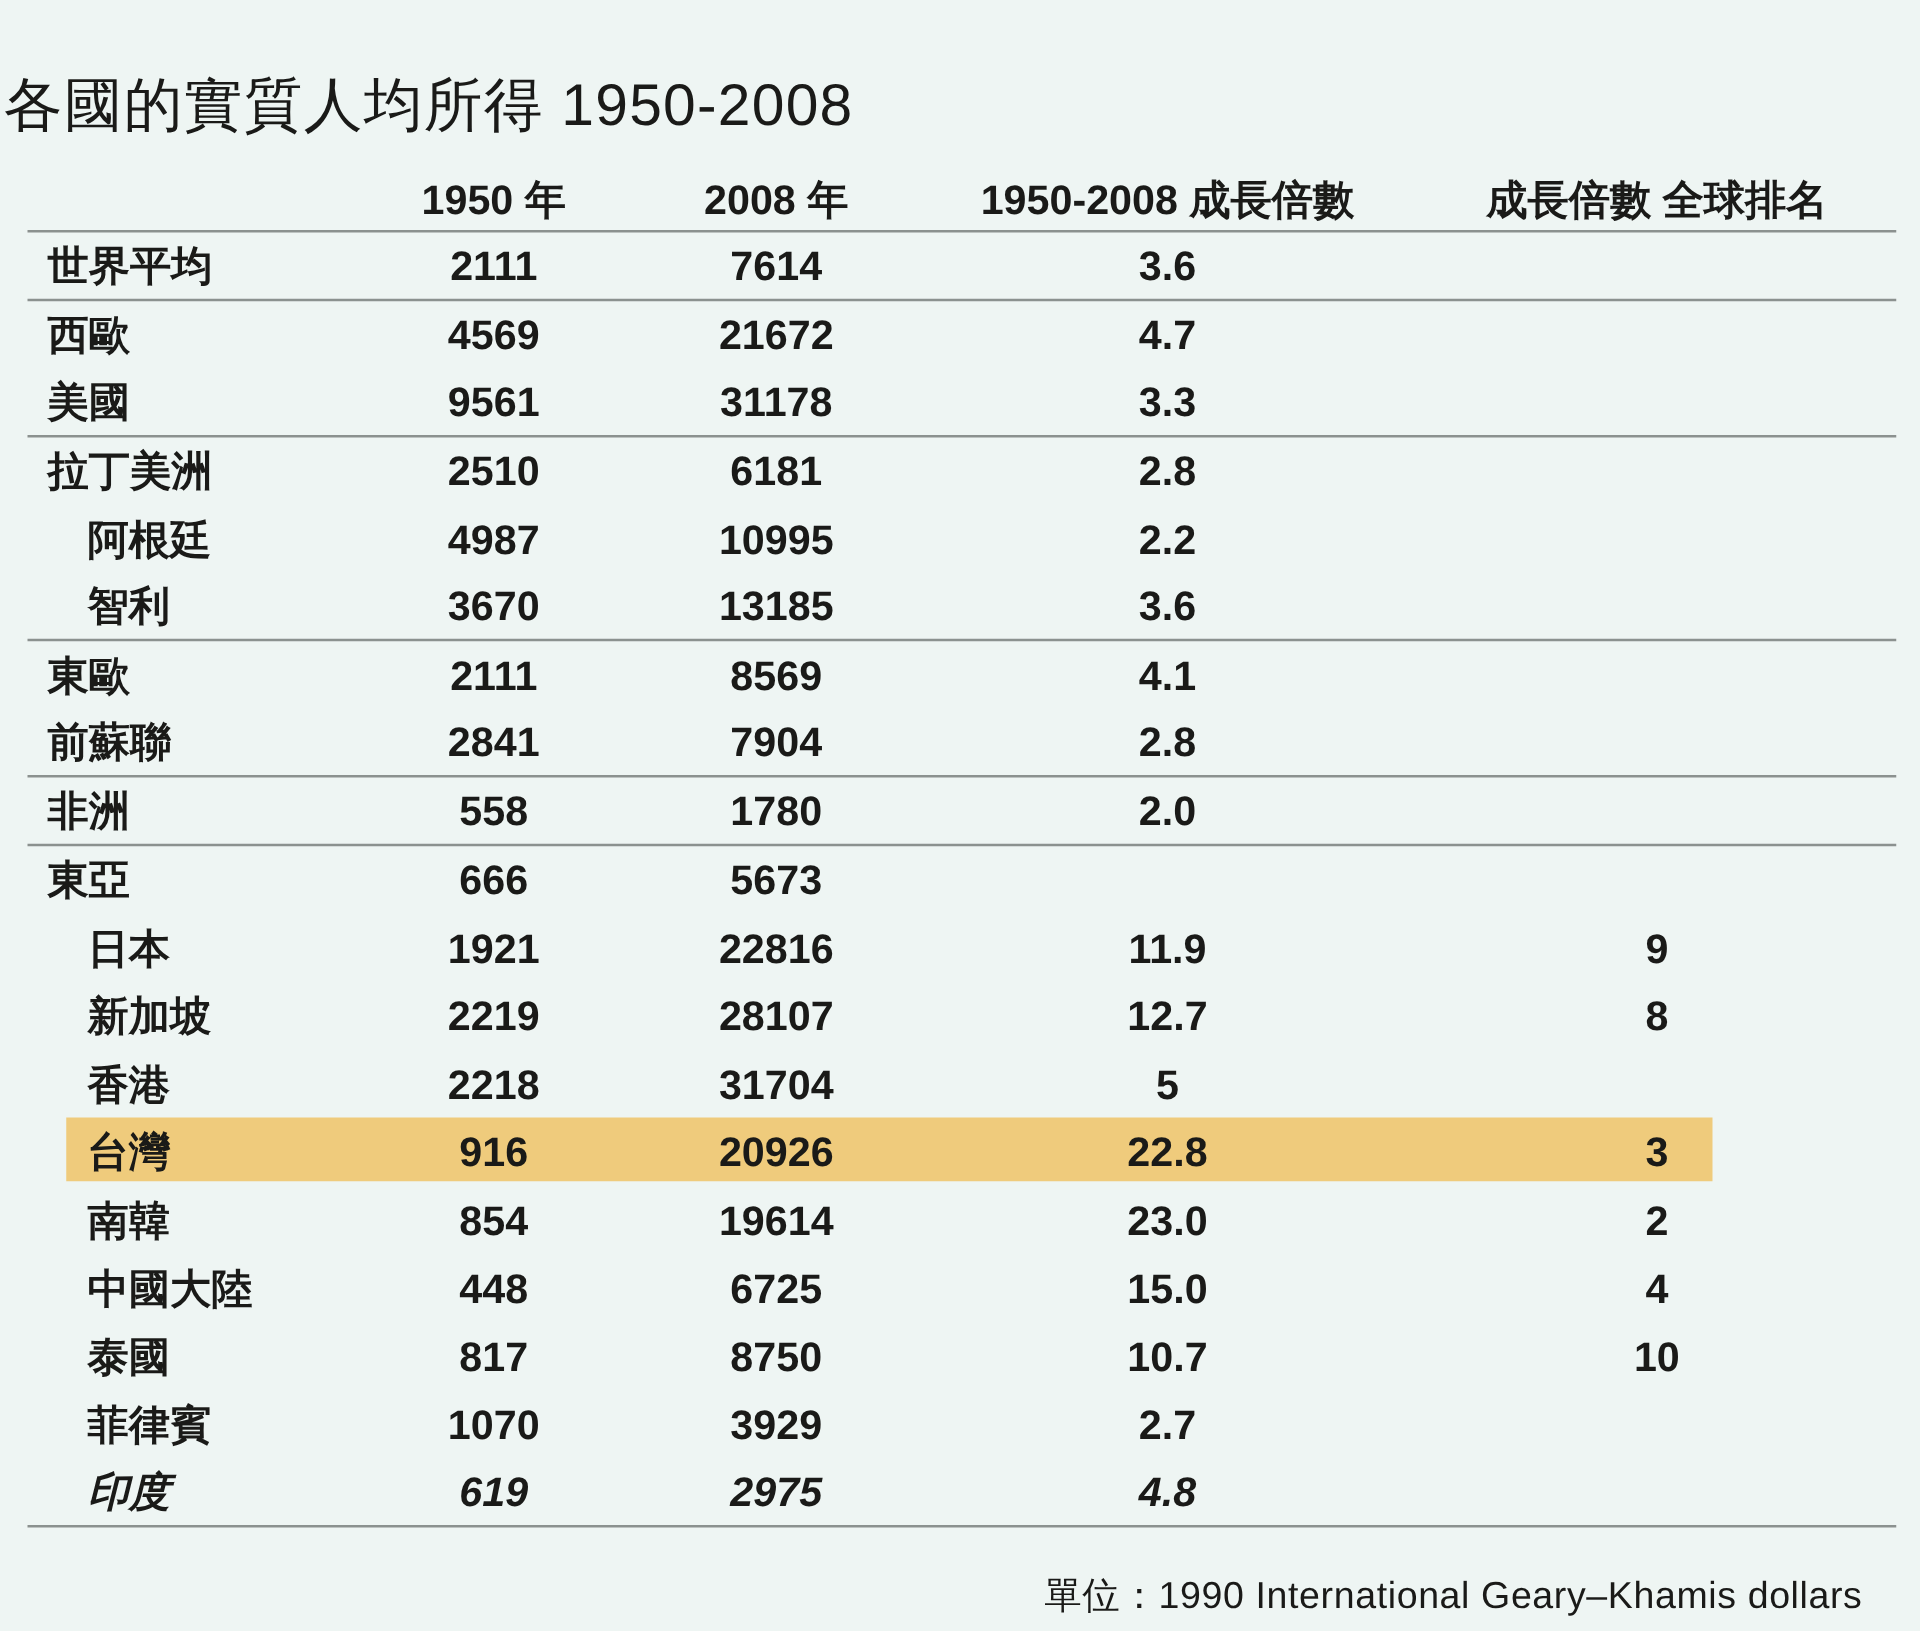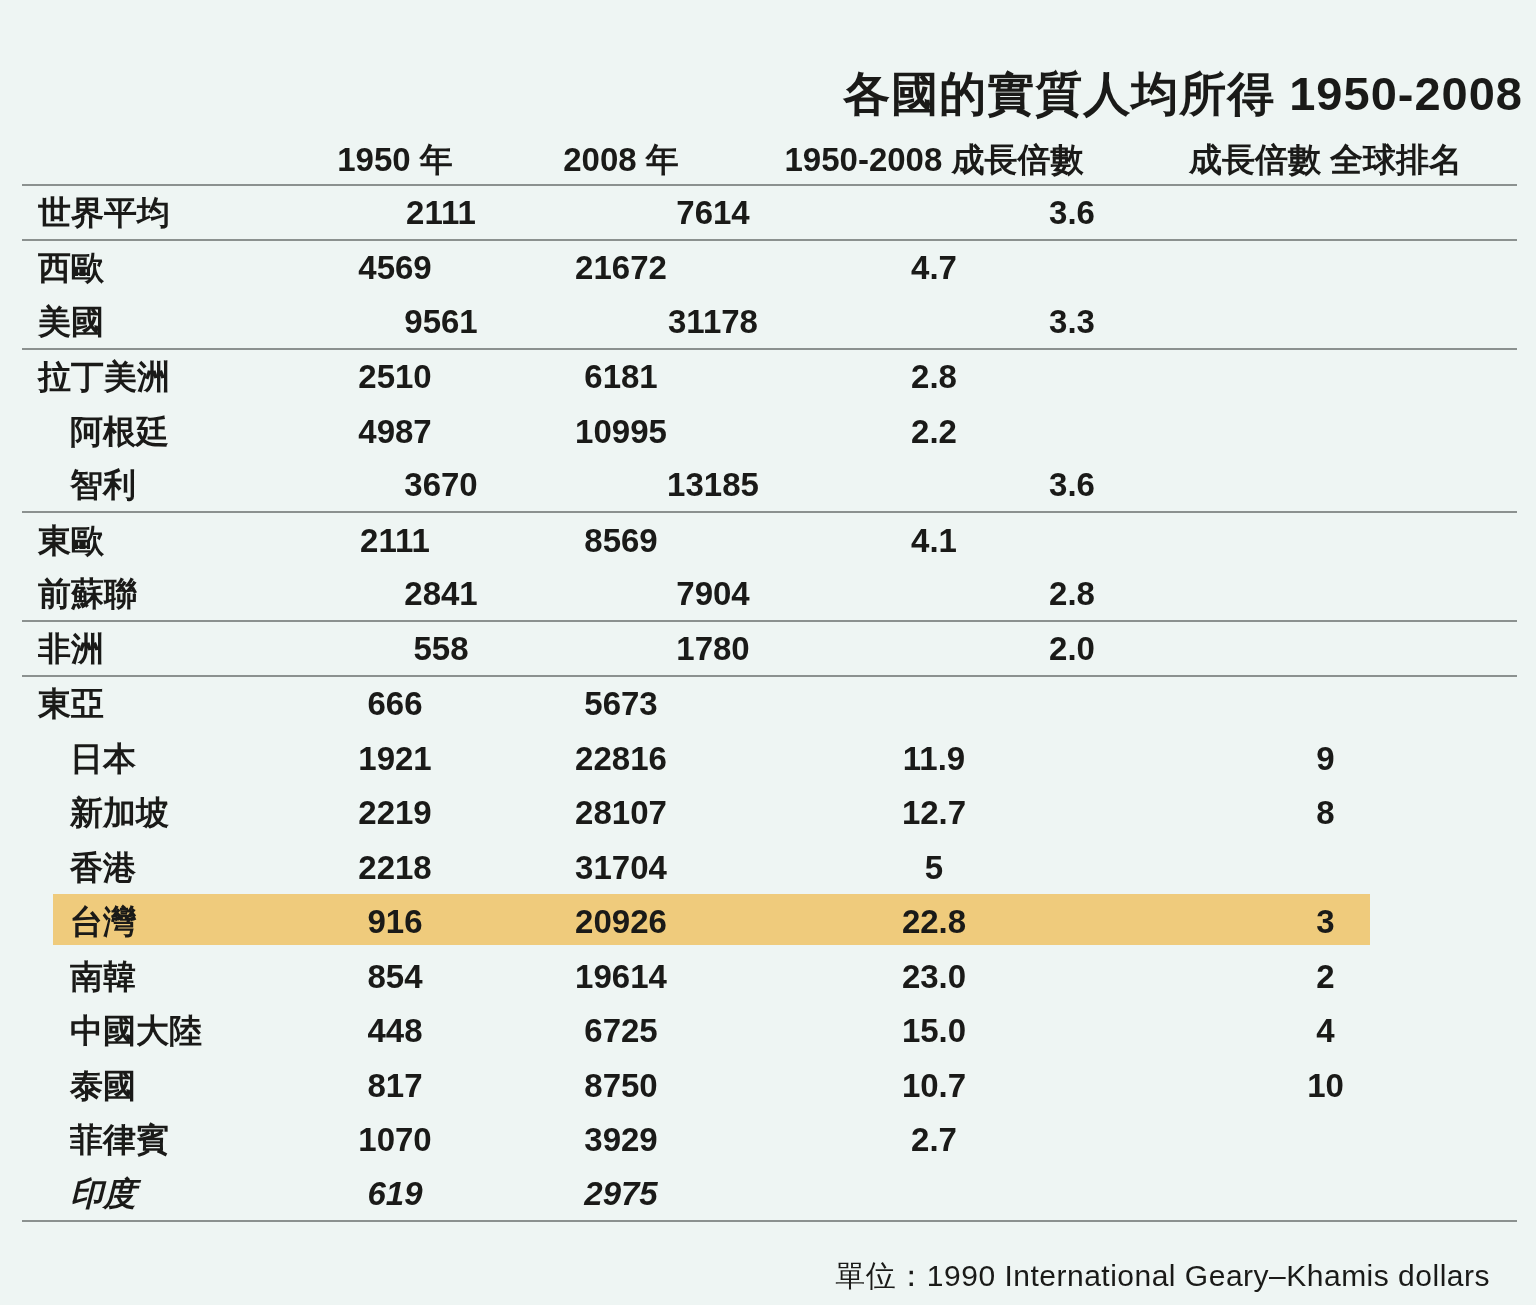--- a/index.html
+++ b/index.html
@@ -15,24 +15,24 @@
     height: 1305px;
     position: relative;
     background: var(--bg);
     color: var(--text);
     font-family: "Liberation Sans", "DejaVu Sans", sans-serif;
     overflow: hidden;
   }
   .title {
     position: absolute;
     left: 0; right: 0; top: 50px;
-    margin: 13px;
-    text-align: right;
+    margin: 3px;
+    text-align: left;
     font-size: 47px;
-    font-weight: 700;
+    font-weight: 400;
     letter-spacing: 1px;
   }
   .table {
     position: absolute;
     left: 22px;
     top: 134px;
     width: 1495px;
   }
   .highlight-bar {
     position: absolute;
@@ -48,21 +48,21 @@
     display: grid;
     grid-template-columns: 260px 226px 226px 400px 383px;
     align-items: center;
     background: transparent;
   }
   .header-row {
     height: 52px;
     border-bottom: 2px solid var(--line);
   }
   .row { height: 54.5px; }
-  .row.sep { border-bottom: 2px solid var(--line); gap: 46px; }
+  .row.sep { border-bottom: 2px solid var(--line); }
   #rows .row:last-child { border-bottom: 2px solid var(--line); font-style: italic; }
   .c {
     font-size: 33px;
     font-weight: 700;
     line-height: 1;
     white-space: nowrap;
   }
   .c.label { text-align: left; padding-left: 16px; }
   .c.label.indent { padding-left: 48px; }
   .c.num { text-align: center; }
@@ -214,20 +214,21 @@
             <div class="c label indent">菲律賓</div>
             <div class="c num">1070</div>
             <div class="c num">3929</div>
             <div class="c num">2.7</div>
             <div class="c num"></div>
           </div>
           <div class="row">
             <div class="c label indent">印度</div>
             <div class="c num">619</div>
             <div class="c num">2975</div>
+            <div class="c num">4.8</div>
             <div class="c num"></div>
           </div>
         </div>
     </div>
   </div>
 
   <div class="footer">單位：1990 International Geary–Khamis dollars</div>
 </div>
 
 </body></html>

